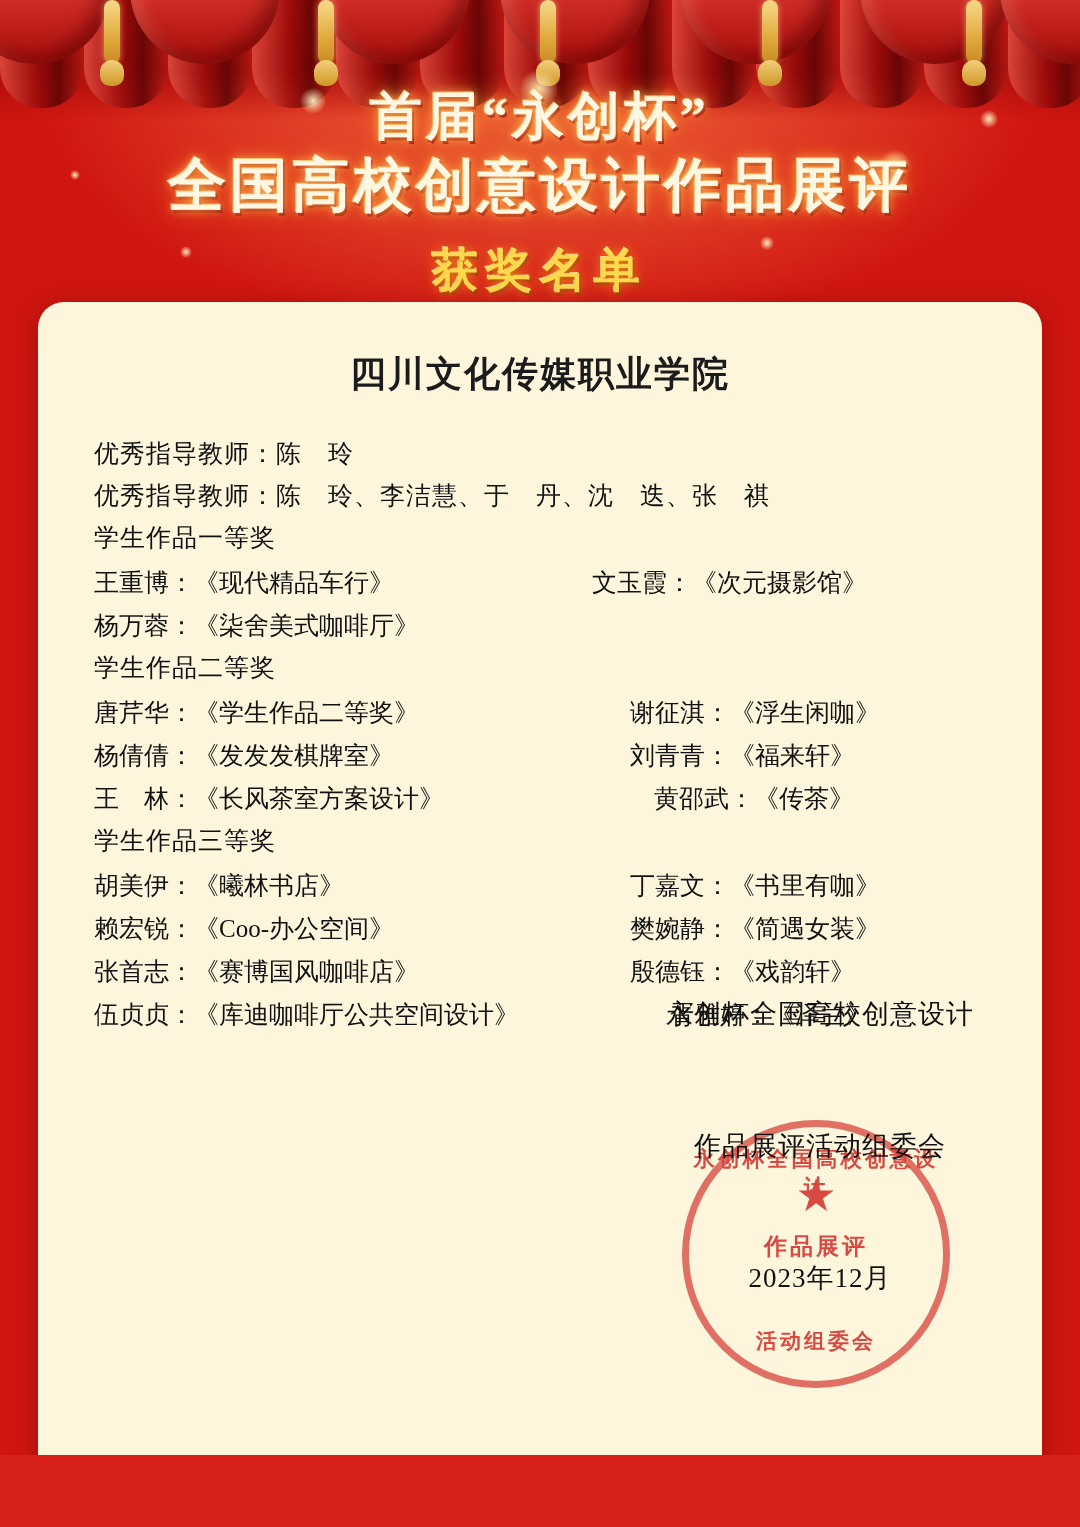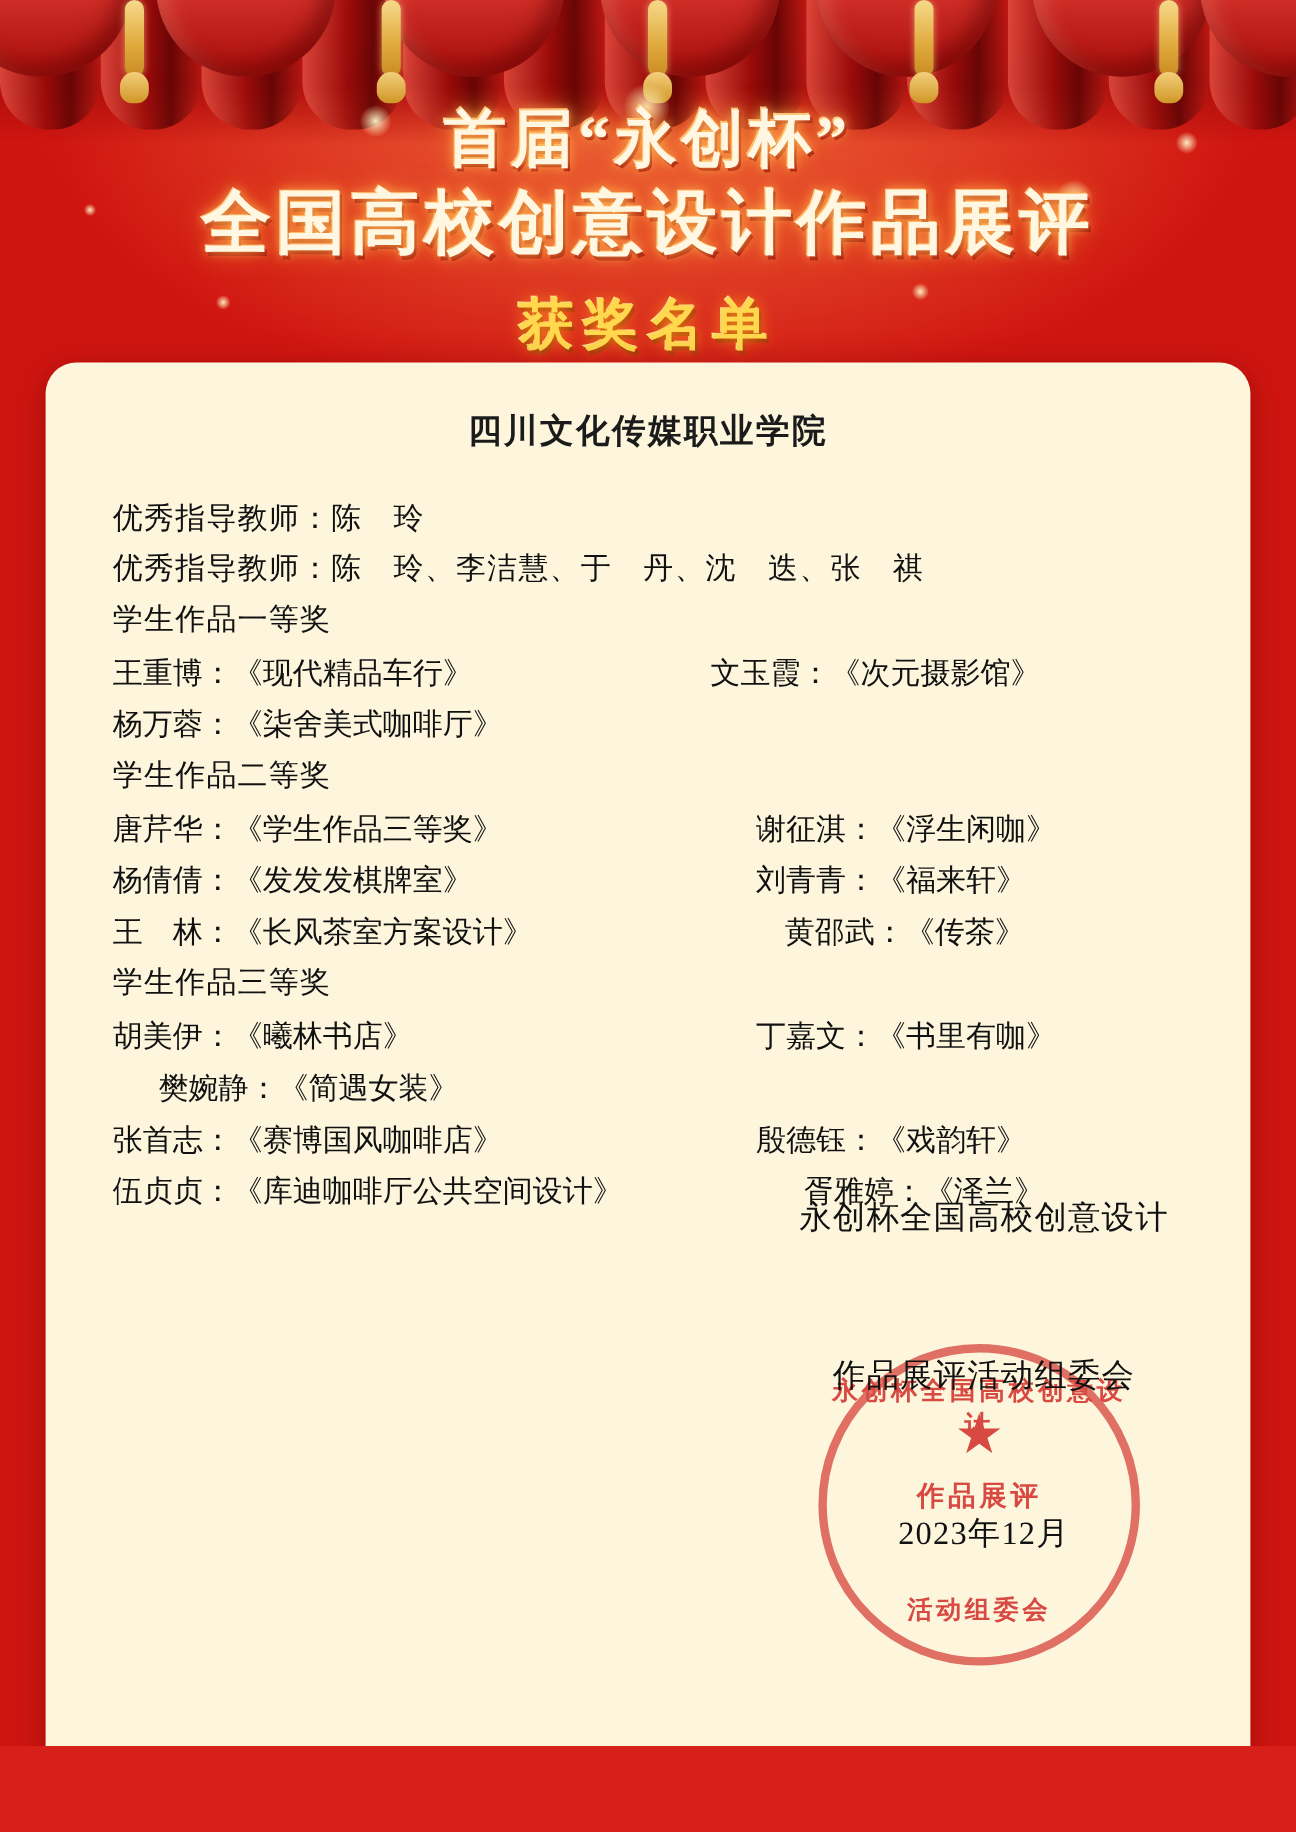--- a/index.html
+++ b/index.html
@@ -108,25 +108,25 @@
     top: 302px;
     width: 1004px;
     height: 1182px;
     background: #fdf6dd;
     border-radius: 26px;
     box-shadow: 0 6px 26px rgba(80,0,0,.35);
     padding: 0;
   }
   .school {
     text-align: center;
-    font-size: 28px;
+    font-size: 36px;
     font-weight: bold;
     color: #1b1b1b;
     letter-spacing: 2px;
-    margin-top: 38px;
+    margin-top: 48px;
   }
   .body {
     padding: 34px 56px 0 56px;
     color: #111;
     font-size: 25px;
     line-height: 42px;
   }
   .lead-line {
     white-space: pre;
     font-size: 25px;
@@ -257,40 +257,41 @@
         </div>
         <div class="row">
           <div class="col-a">杨万蓉：《柒舍美式咖啡厅》</div>
           <div class="col-b"></div>
         </div>
       </div>
 
       <div class="section">
         <div class="section-title">学生作品二等奖</div>
         <div class="row">
-          <div class="col-a">唐芹华：《学生作品三等奖》</div>
+          <div class="col-a">唐芹华：《学生作品二等奖》</div>
           <div class="col-b indent-1">谢征淇：《浮生闲咖》</div>
         </div>
         <div class="row">
           <div class="col-a">杨倩倩：《发发发棋牌室》</div>
           <div class="col-b indent-1">刘青青：《福来轩》</div>
         </div>
         <div class="row">
           <div class="col-a">王　林：《长风茶室方案设计》</div>
           <div class="col-b indent-2">黄邵武：《传茶》</div>
         </div>
       </div>
 
       <div class="section">
         <div class="section-title">学生作品三等奖</div>
         <div class="row">
           <div class="col-a">胡美伊：《曦林书店》</div>
           <div class="col-b indent-1">丁嘉文：《书里有咖》</div>
         </div>
         <div class="row">
+          <div class="col-a">赖宏锐：《Coo-办公空间》</div>
           <div class="col-b indent-1">樊婉静：《简遇女装》</div>
         </div>
         <div class="row">
           <div class="col-a">张首志：《赛博国风咖啡店》</div>
           <div class="col-b indent-1">殷德钰：《戏韵轩》</div>
         </div>
         <div class="row">
           <div class="col-a wide">伍贞贞：《库迪咖啡厅公共空间设计》</div>
           <div class="col-b">胥雅婷：《泽兰》</div>
         </div>

